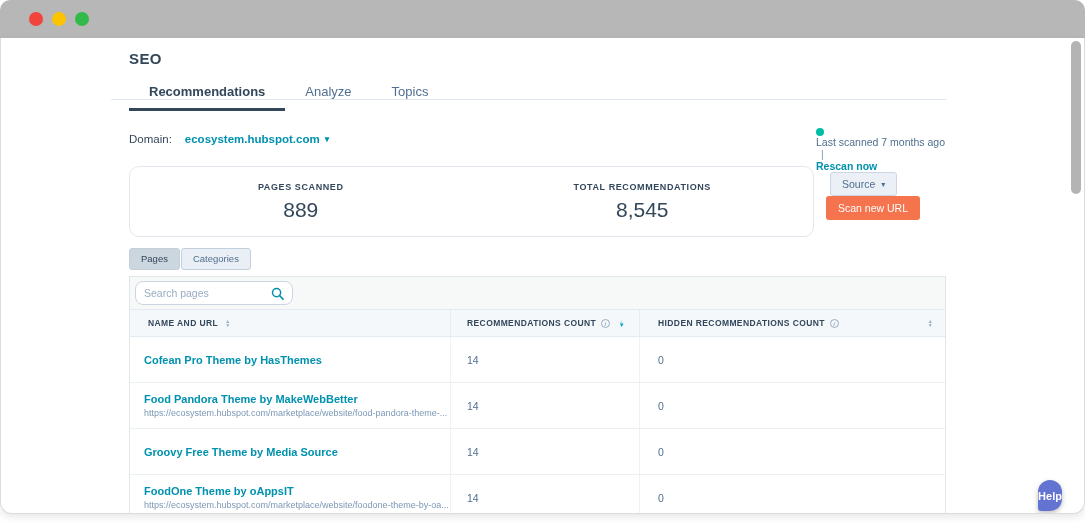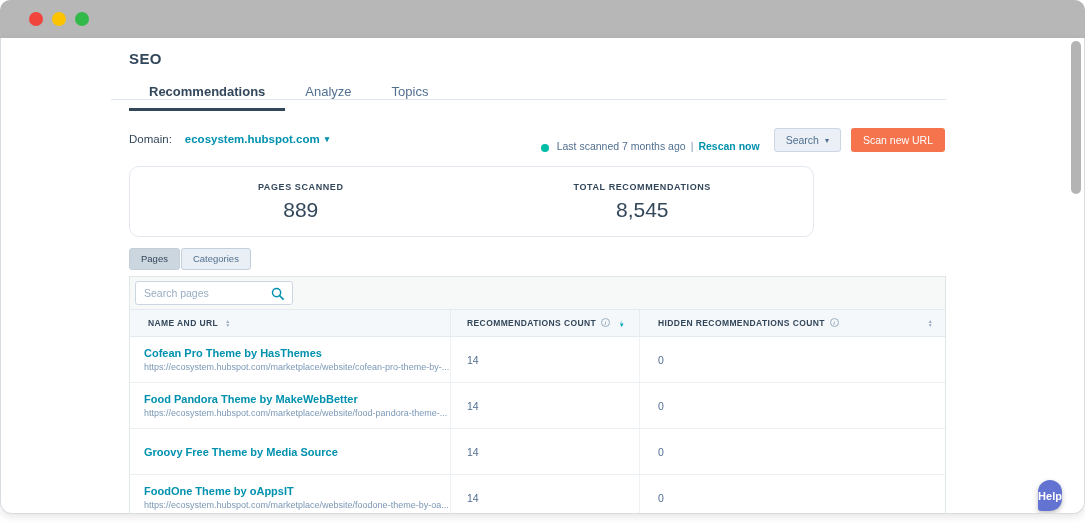--- a/index.html
+++ b/index.html
@@ -48,21 +48,21 @@
     background:#e0e6ed;
   }
 
   
   .toolbar { position:absolute; top:90px; left:128px; width:817px; height:28px; }
   .domain-wrap { position:absolute; left:0; top:5px; font-size:11.5px; display:flex; align-items:center; }
   .domain-label { color:#33475b; margin-right:13px; }
   .domain-select { color:#0091ae; font-weight:bold; cursor:pointer; display:flex; align-items:center; }
   .domain-select .caret { margin-left:5px; font-size:9px; }
 
-  .toolbar-right { position:absolute; right:1px; top:0; display:flex; align-items:flex-end; }
+  .toolbar-right { position:absolute; right:1px; top:0; display:flex; align-items:flex-start;flex-direction:column; }
   .status-dot { width:8px; height:8px; border-radius:50%; background:#00bda5; margin-right:8px; }
   .scan-status { font-size:10.5px; color:#516f90; }
   .scan-sep { font-size:10.5px; color:#7c98b6; margin:0 5px; }
   .rescan-link { font-size:10.5px; color:#0091ae; font-weight:bold; cursor:pointer; }
   .actions-btn {
     margin-left:14px; font-size:10.5px; color:#506e91; background:#eaf0f6;
     border:1px solid #cbd6e2; border-radius:3px; padding:5px 11px; cursor:pointer;
     display:flex; align-items:center;
   }
   .actions-btn .caret { margin-left:6px; font-size:8px; }
@@ -93,38 +93,38 @@
   
   .table-container {
     position:absolute; top:238px; left:128px; width:817px;
     border:1px solid #dfe8e7; background:#ffffff;
   }
   .search-strip {
     background:#f6f9f8; padding:4px 5px; height:32px; display:flex; align-items:center;
   }
   .search-box {
     width:158px; height:24px; background:#ffffff; border:1px solid #cbd6e2;
-    border-radius:3px; display:flex; align-items:center; padding:0 8px;
+    border-radius:8px; display:flex; align-items:center; padding:0 8px;
   }
   .search-input {
     border:none; outline:none; flex:1; font-size:10.5px; color:#33475b;
     font-family:"Liberation Sans", sans-serif; background:transparent; min-width:0;
   }
   .search-input::placeholder { color:#99acc2; }
   .search-icon { flex:none; display:flex; align-items:center; cursor:pointer; }
 
   .thead { display:flex; background:#f5f8fa; border-top:1px solid #e3eaf0; border-bottom:1px solid #e3eaf0; height:28px; }
   .th {
     display:flex; align-items:center; font-size:8.5px; font-weight:bold;
     letter-spacing:.4px; color:#33475b; cursor:pointer;
   }
   .th.col1 { width:320px; padding-left:18px; }
   .th.col2 { width:189px; padding-left:16px; border-left:1px solid #e6ecf1; justify-content:space-between; padding-right:14px; }
   .th.col3 { flex:1; padding-left:18px; border-left:1px solid #e6ecf1; justify-content:space-between; padding-right:12px; }
-  .th-label-group { display:flex; align-items:flex-start; }
+  .th-label-group { display:flex; align-items:flex-end; }
 
   .sort-stack { display:inline-flex; flex-direction:column; line-height:4px; margin-left:7px; }
   .sort-stack span { font-size:5px; color:#99acc2; }
   .sort-stack.active span.up { color:#b8e0e8; }
   .sort-stack.active span.down { color:#00a4bd; font-size:6px; }
 
   .info-icon {
     display:inline-flex; align-items:center; justify-content:center;
     width:9px; height:9px; border:1px solid #99acc2; border-radius:50%;
     font-size:6px; color:#99acc2; font-style:italic; font-weight:bold; margin-left:5px;
@@ -178,21 +178,21 @@
         <span class="caret">▾</span>
       </span>
     </div>
 
     <div class="toolbar-right">
       <span class="status-dot"></span>
       <span class="scan-status">Last scanned 7 months ago</span>
       <span class="scan-sep">|</span>
       <span class="rescan-link">Rescan now</span>
       <button class="actions-btn">
-        <span>Search</span>
+        <span>Source</span>
         <span class="caret">▾</span>
       </button>
       <button class="scan-btn">Scan new URL</button>
     </div>
   </div>
 
   <div class="stats-card">
     <div class="stat-cell">
       <div class="stat-label">PAGES SCANNED</div>
       <div class="stat-value">889</div>
@@ -248,21 +248,20 @@
         <span class="sort-stack">
           <span class="up">▲</span>
           <span class="down">▼</span>
         </span>
       </div>
     </div>
 
     <div class="trow">
       <div class="td col1">
         <span class="row-name">Cofean Pro Theme by HasThemes</span>
-        <span class="row-url">https://ecosystem.hubspot.com/marketplace/website/cofean-pro-theme-by-...</span>
       </div>
       <div class="td col2">
         <span class="cell-num">14</span>
       </div>
       <div class="td col3">
         <span class="cell-num">0</span>
       </div>
     </div>
 
     <div class="trow">

